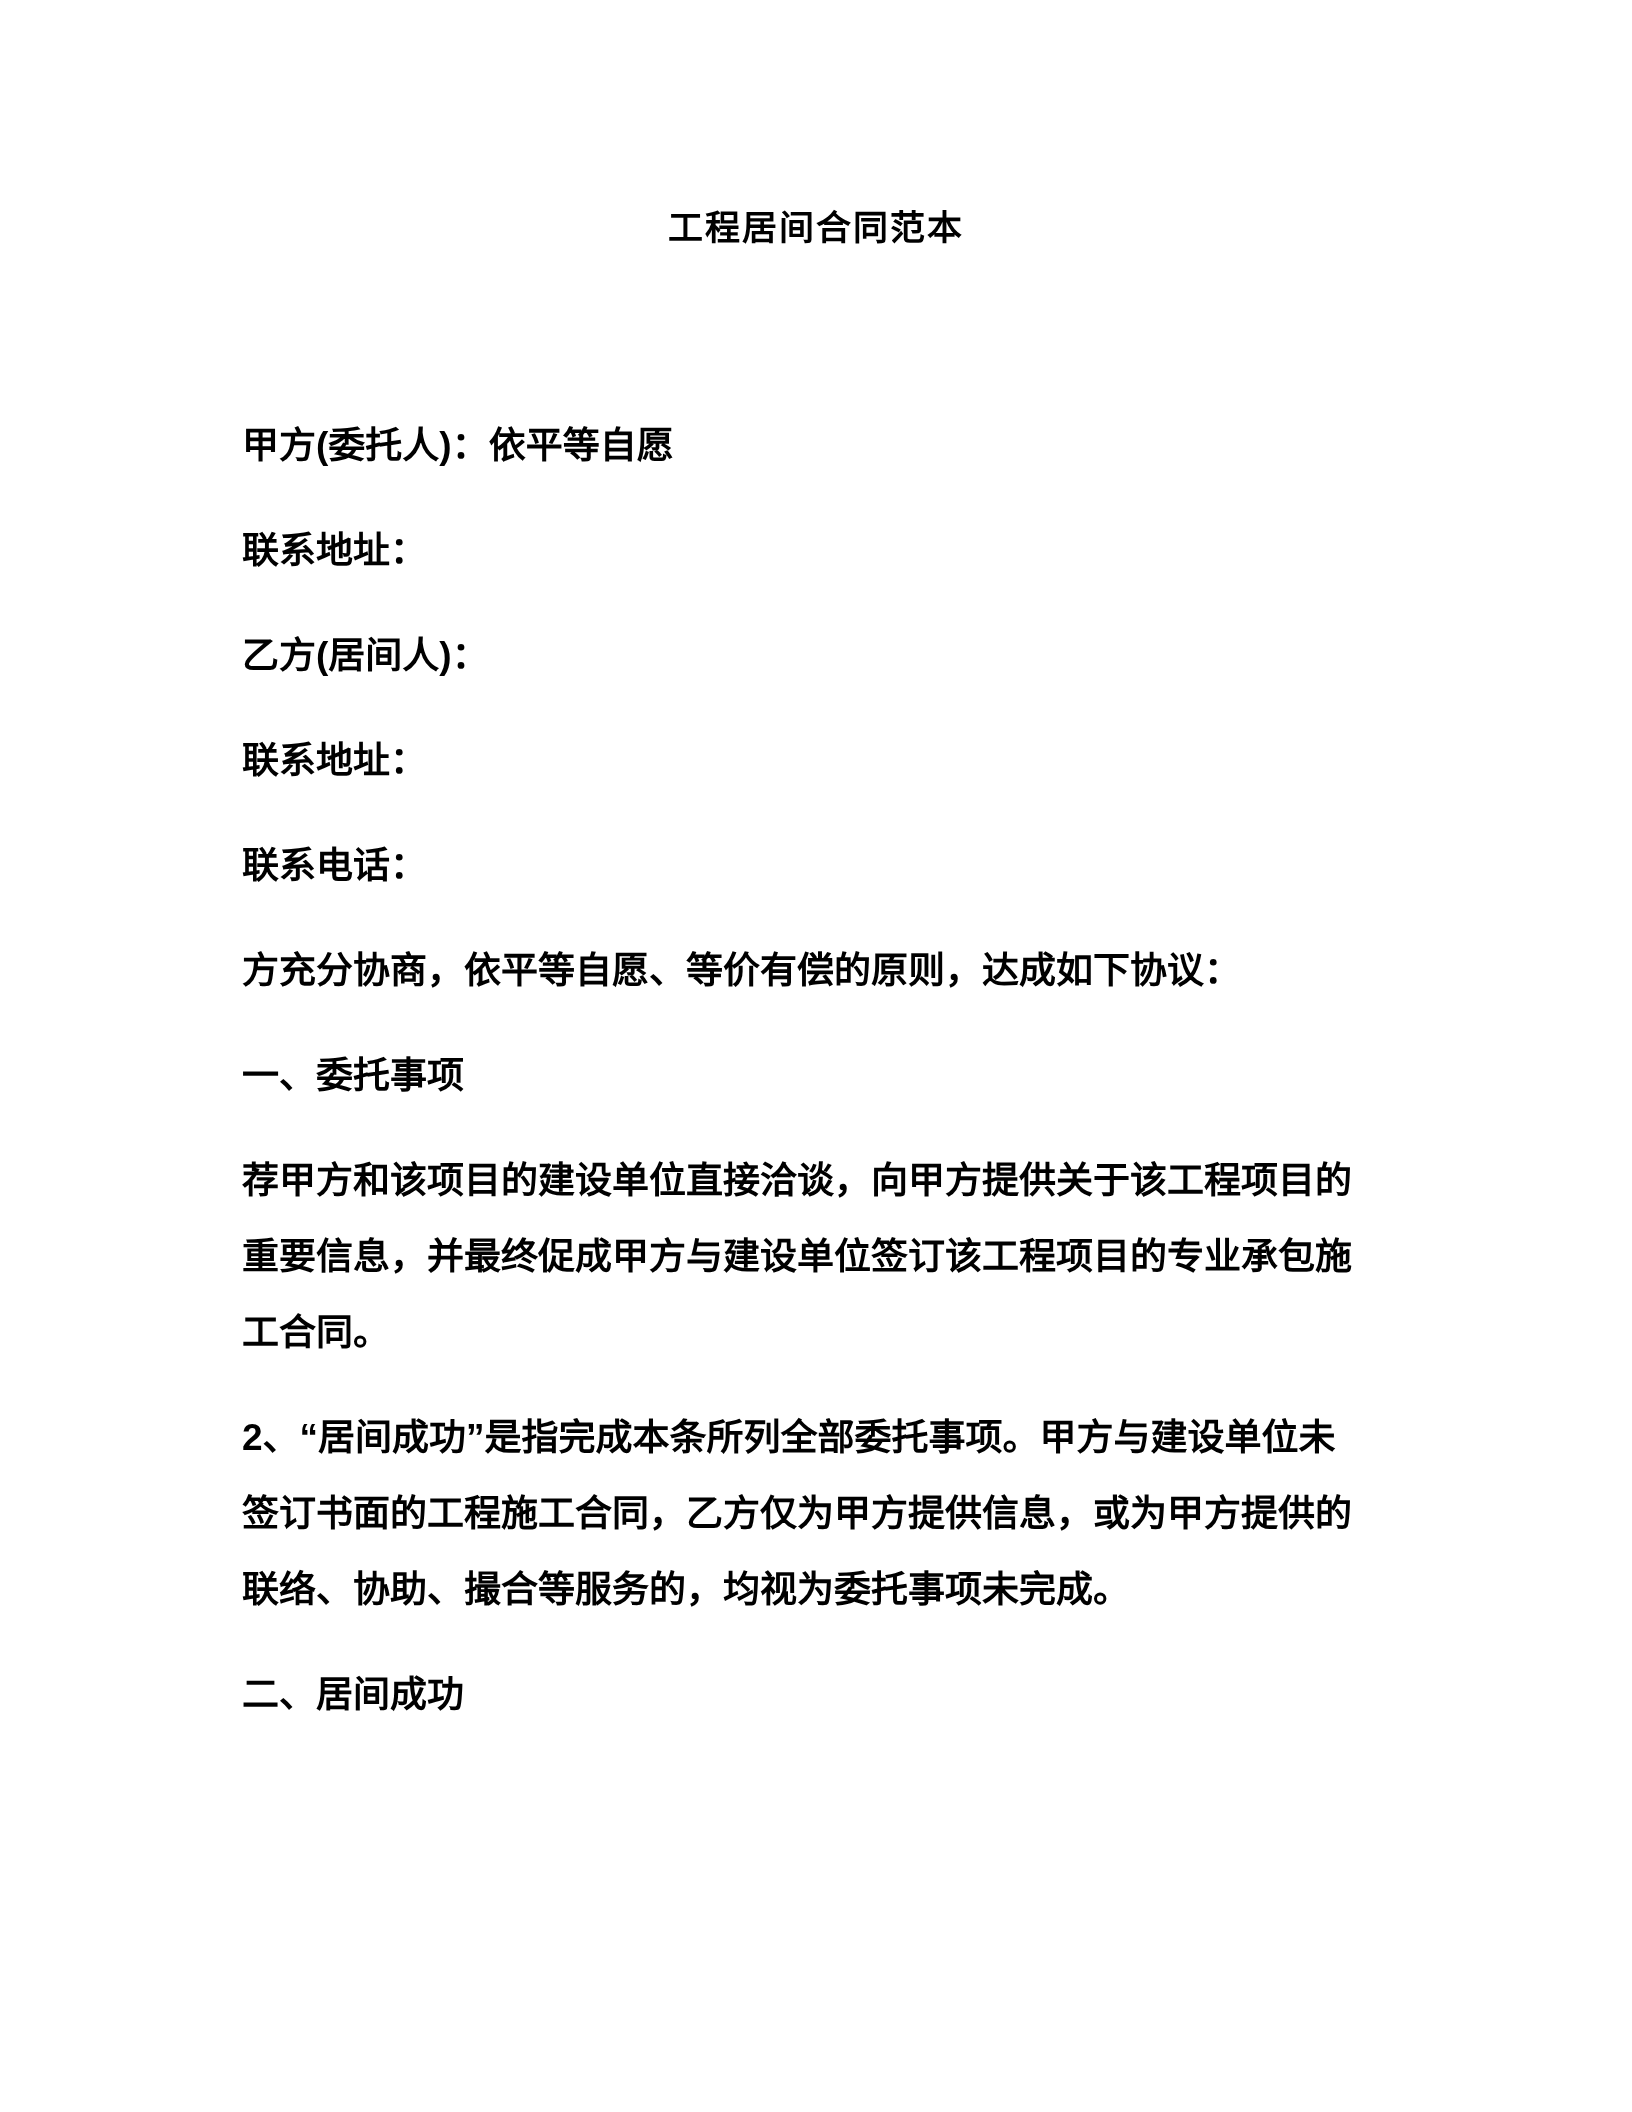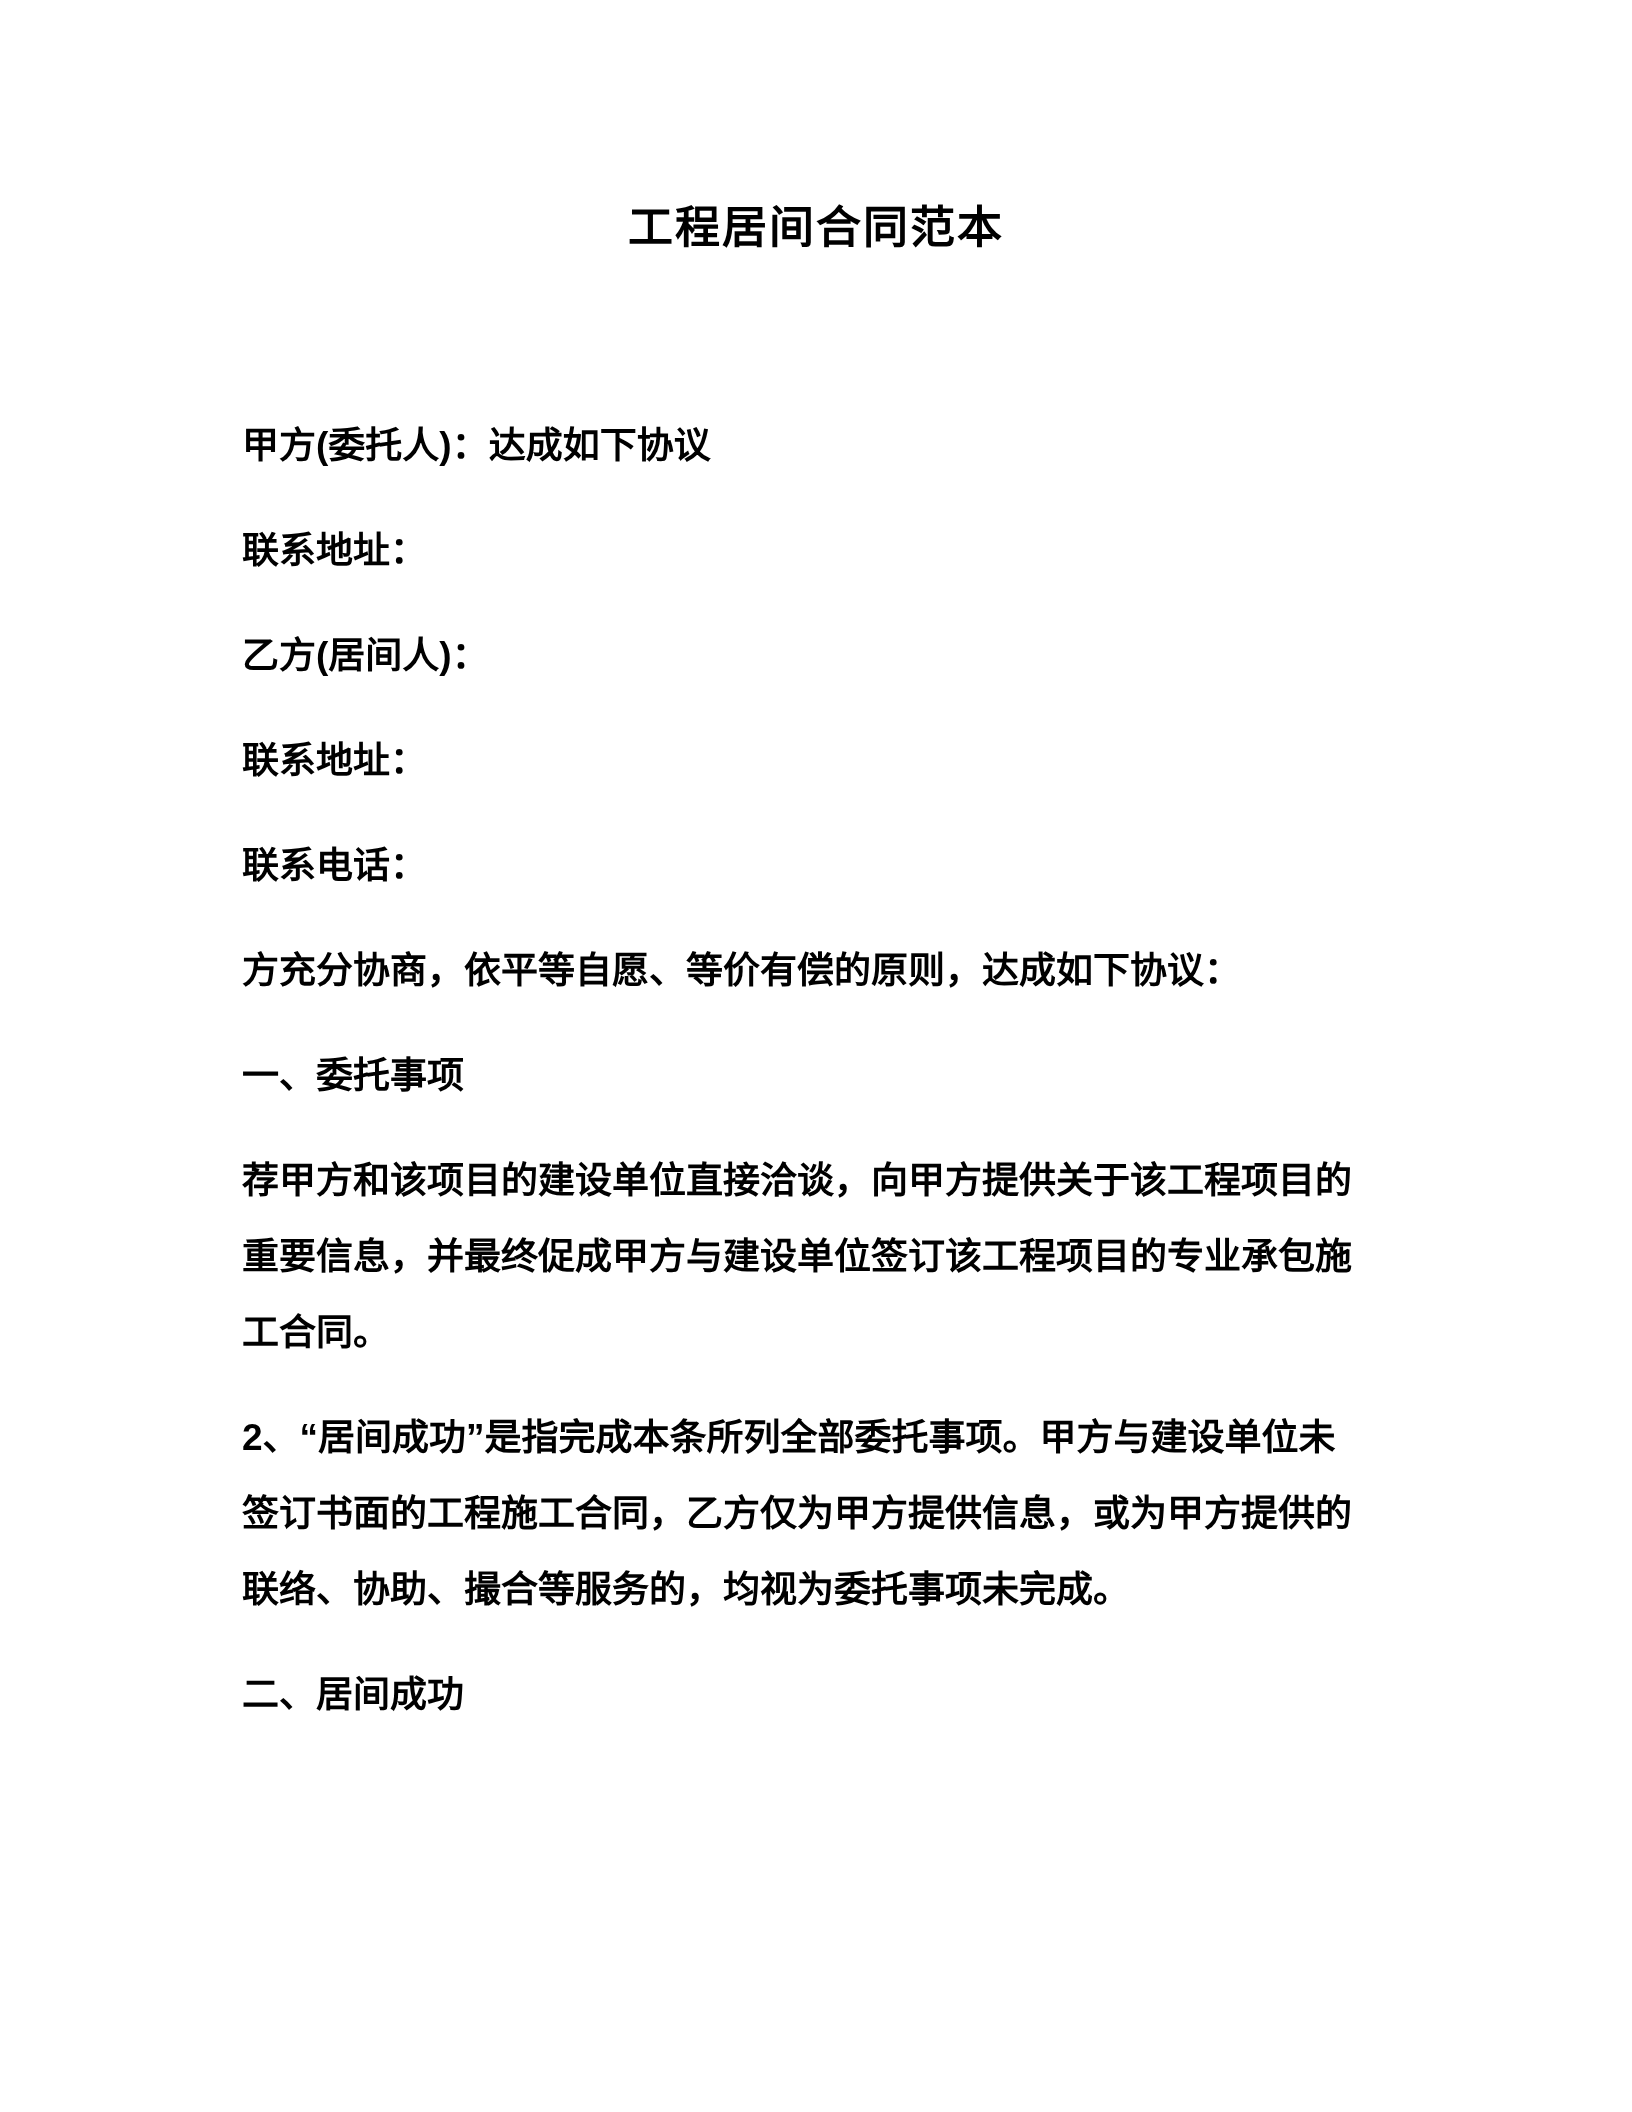--- a/index.html
+++ b/index.html
@@ -16,21 +16,21 @@
   }
   .page {
     box-sizing: border-box;
     width: 1632px;
     height: 2112px;
     padding: 205px 242px 0 242px;
     background: #ffffff;
   }
   .doc-title {
     margin: 0 0 158px 0;
-    font-size: 45px;
+    font-size: 35px;
     line-height: 45px;
     font-weight: 700;
     text-align: center;
     letter-spacing: 2px;
   }
   .para {
     margin: 0 0 29px 0;
     font-size: 37px;
     font-weight: 600;
     line-height: 76px;
@@ -45,21 +45,21 @@
   }
 </style>
 </head>
 <body>
 
 <div class="page">
 
   <h1 class="doc-title">工程居间合同范本</h1>
 
   <p class="para">
-    <span class="line">甲方(委托人)：达成如下协议</span>
+    <span class="line">甲方(委托人)：依平等自愿</span>
   </p>
 
   <p class="para">
     <span class="line">联系地址：</span>
   </p>
 
   <p class="para">
     <span class="line">乙方(居间人)：</span>
   </p>
 

